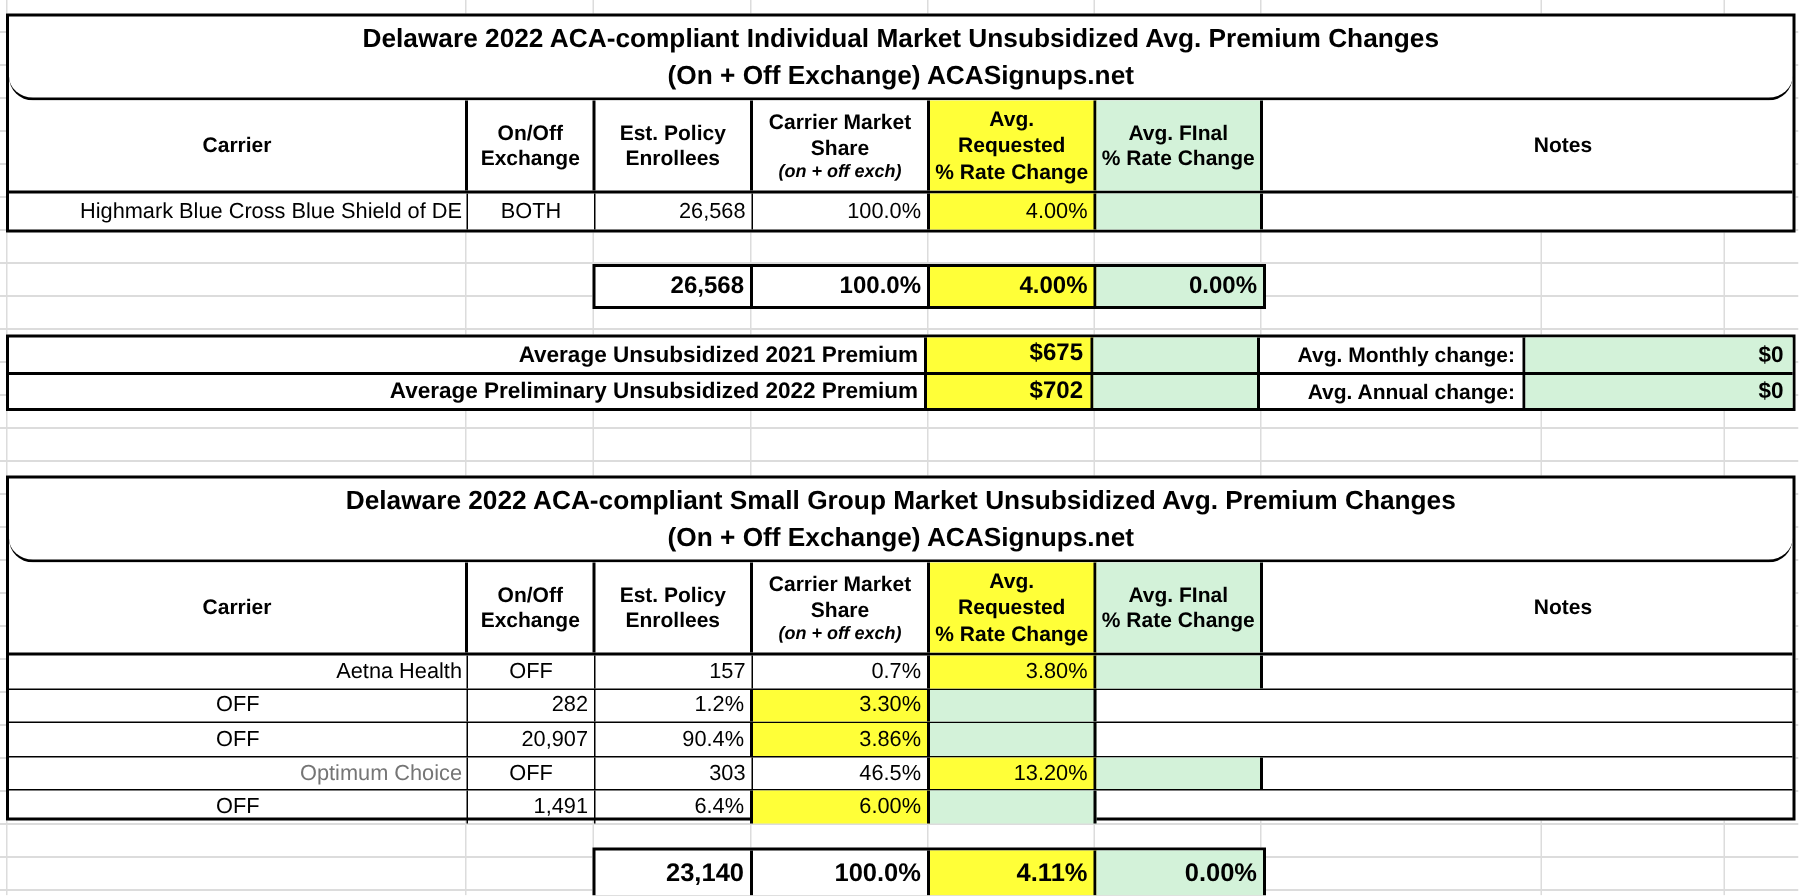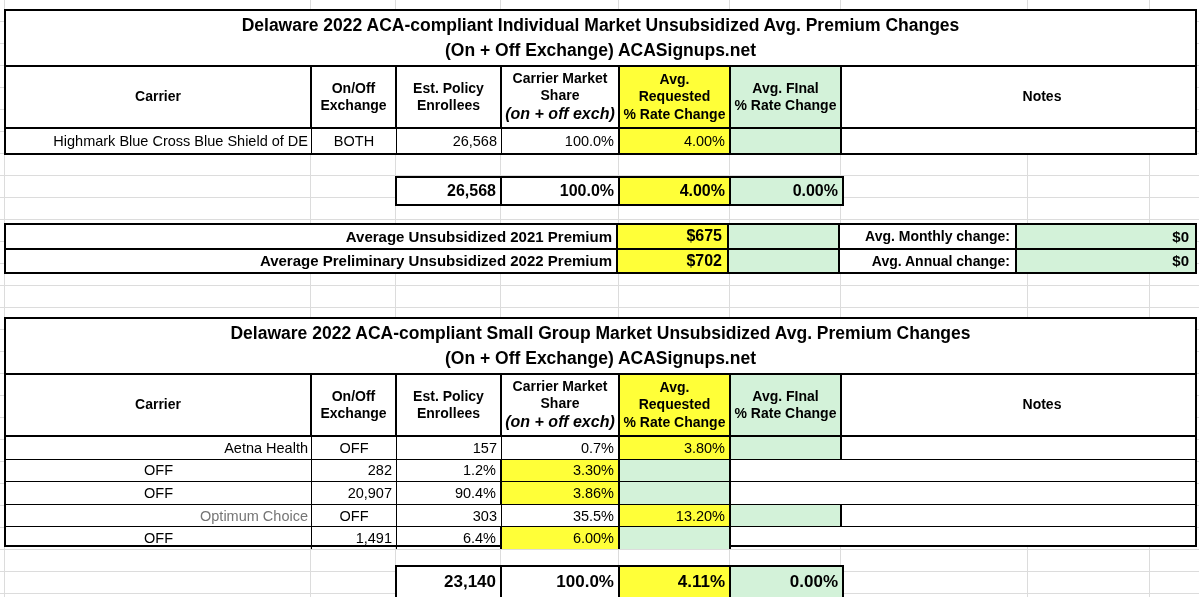--- a/index.html
+++ b/index.html
@@ -6,26 +6,26 @@
   .sheet{
     position:relative;width:1199px;height:597px;background:#fff;
     font-family:"Liberation Sans",sans-serif;color:#000;overflow:hidden;
     background-image:repeating-linear-gradient(to bottom,transparent 0 21px,#dcdcdc 21px 22px);
   }
   .vline{position:absolute;top:0;bottom:0;width:1px;background:#dcdcdc;}
   .tbl{position:absolute;left:4px;width:1193px;border:2px solid #000;background:#fff;box-sizing:border-box;}
   #t1{top:9px;height:146px;}
   #t2{top:317px;height:230px;}
   .title{height:54px;border-bottom:2px solid #000;display:flex;flex-direction:column;justify-content:center;
-    text-align:center;font-weight:bold;font-size:17.5px;line-height:1.45;}
+    text-align:center;font-weight:bold;font-size:17.5px;line-height:1.45;border-radius:16px;}
   .hdr{display:grid;grid-template-columns:306px 85px 105px 118px 111px 111px auto;height:60px;border-bottom:2px solid #000;}
   .hdr>div{border-right:2px solid #000;display:flex;flex-direction:column;align-items:center;justify-content:center;
     font-weight:bold;font-size:14px;line-height:1.22;text-align:center;white-space:pre-line;box-sizing:border-box;}
   .hdr>div:last-child{border-right:none;padding-left:47px;}
-  .sub{font-style:italic;font-size:16px;font-weight:bold;}
+  .sub{font-style:italic;font-size:12px;font-weight:bold;}
   .row{display:grid;grid-template-columns:306px 85px 105px 118px 111px 111px auto;}
   .row>div{box-sizing:border-box;font-size:14.5px;display:flex;align-items:center;overflow:hidden;white-space:nowrap;}
   .r1{height:24px;}
   .r2{height:21.6px;border-bottom:1px solid #000;}
   .row2s .row:last-child{border-bottom:none;}
   .c-carrier{justify-content:flex-end;padding-right:3px;border-right:1px solid #000;}
   .c-exch{justify-content:center;border-right:1px solid #000;}
   .c-num{justify-content:flex-end;padding-right:4px;border-right:2px solid #000;}
   .c-enr{justify-content:flex-end;padding-right:4px;border-right:1px solid #000;}
   .c-yel{justify-content:flex-end;padding-right:4px;border-right:2px solid #000;background:var(--yellow);}
@@ -165,21 +165,21 @@
         <div class="c-enr">20,907</div>
         <div class="c-num">90.4%</div>
         <div class="c-yel">3.86%</div>
         <div class="c-grn"></div>
         <div class="c-notes"></div>
       </div>
       <div class="row r2">
         <div class="c-carrier muted">Optimum Choice</div>
         <div class="c-exch">OFF</div>
         <div class="c-enr">303</div>
-        <div class="c-num">35.5%</div>
+        <div class="c-num">46.5%</div>
         <div class="c-yel">13.20%</div>
         <div class="c-grn"></div>
         <div class="c-notes"></div>
       </div>
       <div class="row r2">
         <div class="c-exch">OFF</div>
         <div class="c-enr">1,491</div>
         <div class="c-num">6.4%</div>
         <div class="c-yel">6.00%</div>
         <div class="c-grn"></div>

